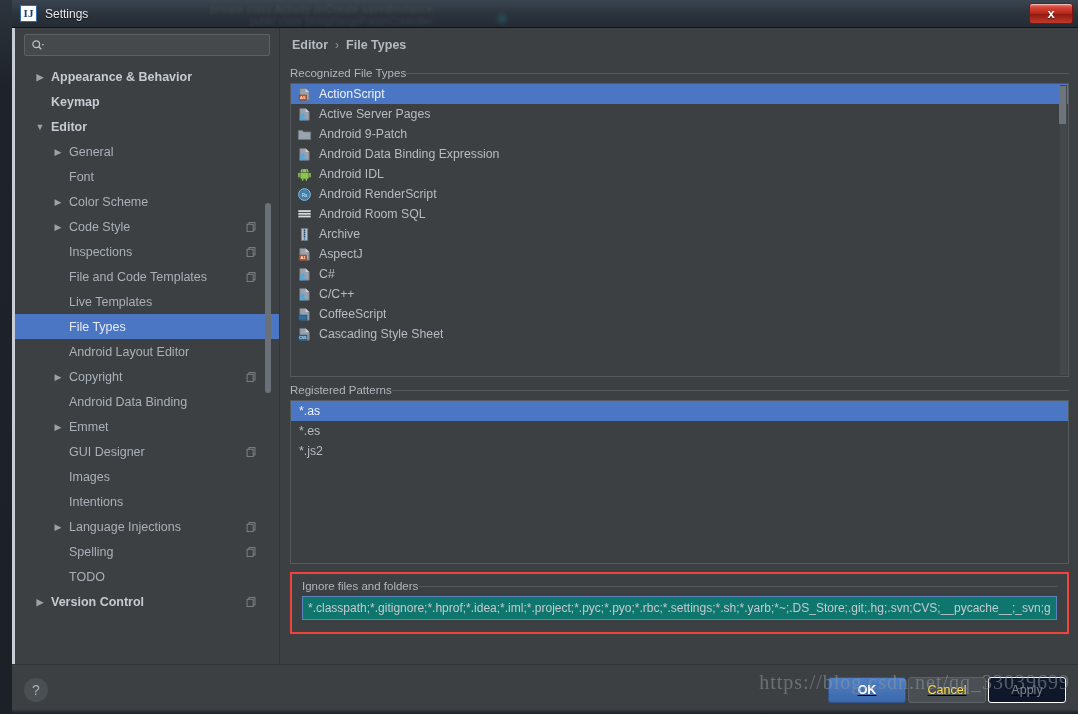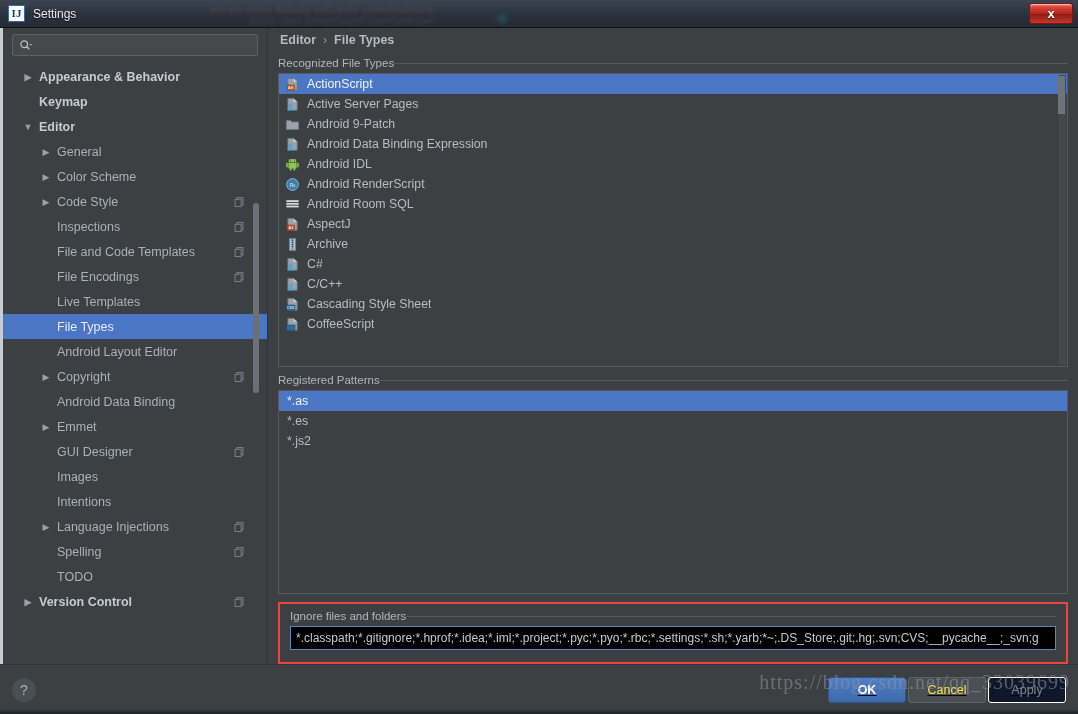--- a/index.html
+++ b/index.html
@@ -33,21 +33,21 @@
   }
   .backdrop-teal {
     position:absolute; top:12px; left:494px; width:16px; height:14px;
     background: radial-gradient(circle,#2a8f94 0%, rgba(42,143,148,0) 70%);
     filter: blur(1px); opacity:.75;
   }
 
   
   .window {
     position: absolute; left: 0; top: 0; width: 1078px; height: 714px;
-    display: flex; flex-direction: column;
+    display: flex; flex-direction: column; padding-left: 12px;
   }
   .titlebar {
     position: relative;
     height: 28px; flex: 0 0 28px;
     background: linear-gradient(180deg, rgba(70,82,96,.55) 0%, rgba(42,51,62,.55) 55%, rgba(34,41,50,.6) 100%);
     border-bottom: 1px solid #10141a;
     display: flex; align-items: center;
     padding-left: 8px;
   }
   .title-icon {
@@ -199,21 +199,21 @@
 
   
   .ignore-wrap {
     margin-top: 8px;
     border: 2px solid #f0433a;
     padding: 6px 10px 12px 10px;
     position: relative;
   }
   .ignore-field {
     height: 24px;
-    background: #000000;
+    background: #0f766e;
     border: 1px solid #5b84bd;
     display: flex; align-items: center;
     padding: 0 5px;
     overflow: hidden;
   }
   .ignore-field .val {
     font-size: 12px; color: #c4cad1; white-space: nowrap; overflow: hidden;
   }
 
   
@@ -307,20 +307,24 @@
             </div>
             <div class="tree-row depth1 bold">
               <span class="arrow">▼</span>
               <span class="lbl">Editor</span>
             </div>
             <div class="tree-row depth2">
               <span class="arrow">▶</span>
               <span class="lbl">General</span>
             </div>
             <div class="tree-row depth2">
+              <span class="arrow"></span>
+              <span class="lbl">Font</span>
+            </div>
+            <div class="tree-row depth2">
               <span class="arrow">▶</span>
               <span class="lbl">Color Scheme</span>
             </div>
             <div class="tree-row depth2">
               <span class="arrow">▶</span>
               <span class="lbl">Code Style</span>
               <svg class="copy-badge" viewBox="0 0 12 12">
                 <rect x="3.2" y="1.2" width="6.6" height="8" fill="none" stroke="#9aa1a8" stroke-width="1"></rect>
                 <rect x="1.2" y="3" width="6.6" height="8" fill="#3c4043" stroke="#9aa1a8" stroke-width="1"></rect>
               </svg>
@@ -329,28 +333,20 @@
               <span class="arrow"></span>
               <span class="lbl">Inspections</span>
               <svg class="copy-badge" viewBox="0 0 12 12">
                 <rect x="3.2" y="1.2" width="6.6" height="8" fill="none" stroke="#9aa1a8" stroke-width="1"></rect>
                 <rect x="1.2" y="3" width="6.6" height="8" fill="#3c4043" stroke="#9aa1a8" stroke-width="1"></rect>
               </svg>
             </div>
             <div class="tree-row depth2">
               <span class="arrow"></span>
               <span class="lbl">File and Code Templates</span>
-              <svg class="copy-badge" viewBox="0 0 12 12">
-                <rect x="3.2" y="1.2" width="6.6" height="8" fill="none" stroke="#9aa1a8" stroke-width="1"></rect>
-                <rect x="1.2" y="3" width="6.6" height="8" fill="#3c4043" stroke="#9aa1a8" stroke-width="1"></rect>
-              </svg>
-            </div>
-            <div class="tree-row depth2">
-              <span class="arrow"></span>
-              <span class="lbl">File Encodings</span>
               <svg class="copy-badge" viewBox="0 0 12 12">
                 <rect x="3.2" y="1.2" width="6.6" height="8" fill="none" stroke="#9aa1a8" stroke-width="1"></rect>
                 <rect x="1.2" y="3" width="6.6" height="8" fill="#3c4043" stroke="#9aa1a8" stroke-width="1"></rect>
               </svg>
             </div>
             <div class="tree-row depth2">
               <span class="arrow"></span>
               <span class="lbl">Live Templates</span>
             </div>
             <div class="tree-row depth2 sel">
@@ -500,93 +496,93 @@
                 <div class="li">
                   <svg class="ico" viewBox="0 0 16 16">
                     <rect x="1.4" y="3.4" width="13.2" height="1.9" fill="#d7dbe0"></rect>
                     <rect x="1.4" y="6.3" width="13.2" height="1.9" fill="#d7dbe0"></rect>
                     <rect x="1.4" y="9.2" width="13.2" height="1.9" fill="#d7dbe0"></rect>
                   </svg>
                   <span class="li-clip">Android Room SQL</span>
                 </div>
                 <div class="li">
                   <svg class="ico" viewBox="0 0 16 16">
-                    <path d="M3 1.5h6.2L13 5.2V14H3z" fill="#9aa3ad" stroke="#6f767e" stroke-width=".8"></path>
-                    <path d="M9.2 1.5V5.2H13z" fill="#c8ced5"></path>
-                    <rect x="2.4" y="8.6" width="7.6" height="5.4" fill="#cf5b2b" stroke="#8d3d1a" stroke-width=".7"></rect>
-                    <text x="6.2" y="12.9" font-size="4.4" fill="#fff" text-anchor="middle" font-family="Liberation Sans">AJ</text>
-                  </svg>
-                  <span class="li-clip">AspectJ</span>
-                </div>
-                <div class="li">
-                  <svg class="ico" viewBox="0 0 16 16">
                     <rect x="4.6" y="1.6" width="6.8" height="12.8" fill="#b9c2ca" stroke="#717980" stroke-width=".8"></rect>
                     <rect x="7.2" y="1.6" width="1.6" height="12.8" fill="#4b8fc4"></rect>
                     <rect x="7.2" y="3" width="1.6" height="1" fill="#24405c"></rect>
                     <rect x="7.2" y="5.2" width="1.6" height="1" fill="#24405c"></rect>
                     <rect x="7.2" y="7.4" width="1.6" height="1" fill="#24405c"></rect>
                     <rect x="7.2" y="9.6" width="1.6" height="1" fill="#24405c"></rect>
                   </svg>
                   <span class="li-clip">Archive</span>
                 </div>
                 <div class="li">
                   <svg class="ico" viewBox="0 0 16 16">
                     <path d="M3 1.5h6.2L13 5.2V14H3z" fill="#9aa3ad" stroke="#6f767e" stroke-width=".8"></path>
                     <path d="M9.2 1.5V5.2H13z" fill="#c8ced5"></path>
+                    <rect x="2.4" y="8.6" width="7.6" height="5.4" fill="#cf5b2b" stroke="#8d3d1a" stroke-width=".7"></rect>
+                    <text x="6.2" y="12.9" font-size="4.4" fill="#fff" text-anchor="middle" font-family="Liberation Sans">AJ</text>
+                  </svg>
+                  <span class="li-clip">AspectJ</span>
+                </div>
+                <div class="li">
+                  <svg class="ico" viewBox="0 0 16 16">
+                    <path d="M3 1.5h6.2L13 5.2V14H3z" fill="#9aa3ad" stroke="#6f767e" stroke-width=".8"></path>
+                    <path d="M9.2 1.5V5.2H13z" fill="#c8ced5"></path>
                     <circle cx="6.1" cy="9.1" r="2.1" fill="#4ea8df"></circle>
                     <path d="M2.7 14.2c0-2.2 1.6-3.4 3.4-3.4s3.4 1.2 3.4 3.4z" fill="#4ea8df"></path>
                   </svg>
                   <span class="li-clip">C#</span>
                 </div>
                 <div class="li">
                   <svg class="ico" viewBox="0 0 16 16">
                     <path d="M3 1.5h6.2L13 5.2V14H3z" fill="#9aa3ad" stroke="#6f767e" stroke-width=".8"></path>
                     <path d="M9.2 1.5V5.2H13z" fill="#c8ced5"></path>
                     <circle cx="6.1" cy="9.1" r="2.1" fill="#4ea8df"></circle>
                     <path d="M2.7 14.2c0-2.2 1.6-3.4 3.4-3.4s3.4 1.2 3.4 3.4z" fill="#4ea8df"></path>
                   </svg>
                   <span class="li-clip">C/C++</span>
                 </div>
                 <div class="li">
                   <svg class="ico" viewBox="0 0 16 16">
                     <path d="M3 1.5h6.2L13 5.2V14H3z" fill="#9aa3ad" stroke="#6f767e" stroke-width=".8"></path>
                     <path d="M9.2 1.5V5.2H13z" fill="#c8ced5"></path>
                     <rect x="1.6" y="8.6" width="9" height="5.4" fill="#2f6f9e" stroke="#1d4a6d" stroke-width=".7"></rect>
+                  </svg>
+                  <span class="li-clip">CoffeeScript</span>
+                </div>
+                <div class="li">
+                  <svg class="ico" viewBox="0 0 16 16">
+                    <path d="M3 1.5h6.2L13 5.2V14H3z" fill="#9aa3ad" stroke="#6f767e" stroke-width=".8"></path>
+                    <path d="M9.2 1.5V5.2H13z" fill="#c8ced5"></path>
+                    <rect x="1.6" y="8.6" width="9" height="5.4" fill="#2f6f9e" stroke="#1d4a6d" stroke-width=".7"></rect>
                     <text x="6.1" y="12.8" font-size="3.9" fill="#fff" text-anchor="middle" font-family="Liberation Sans">CSS</text>
                   </svg>
                   <span class="li-clip">Cascading Style Sheet</span>
-                </div>
-                <div class="li">
-                  <svg class="ico" viewBox="0 0 16 16">
-                    <path d="M3 1.5h6.2L13 5.2V14H3z" fill="#9aa3ad" stroke="#6f767e" stroke-width=".8"></path>
-                    <path d="M9.2 1.5V5.2H13z" fill="#c8ced5"></path>
-                    <rect x="1.6" y="8.6" width="9" height="5.4" fill="#2f6f9e" stroke="#1d4a6d" stroke-width=".7"></rect>
-                  </svg>
-                  <span class="li-clip">CoffeeScript</span>
                 </div>
               </div>
             <div class="lb-sb">
               <div class="lb-thumb" style="top:1px;height:38px;"></div>
             </div>
           </div>
           <div class="side-btns">
             <div class="sbtn"></div>
             <div class="sbtn"></div>
             <div class="sbtn">
               
             </div>
           </div>
         </div>
 
         <div class="group">
           <div class="group-title">
             <span>Registered Patterns</span>
             <span class="rule"></span>
           </div>
-          <div class="listbox" style="height:204px;">
+          <div class="listbox" style="height:164px;">
             <div class="list-scroll" id="patlist">
                 <div class="li sel" style="padding-left: 8px;">
                   <span>*.as</span>
                 </div>
                 <div class="li" style="padding-left: 8px;">
                   <span>*.es</span>
                 </div>
                 <div class="li" style="padding-left: 8px;">
                   <span>*.js2</span>
                 </div>

